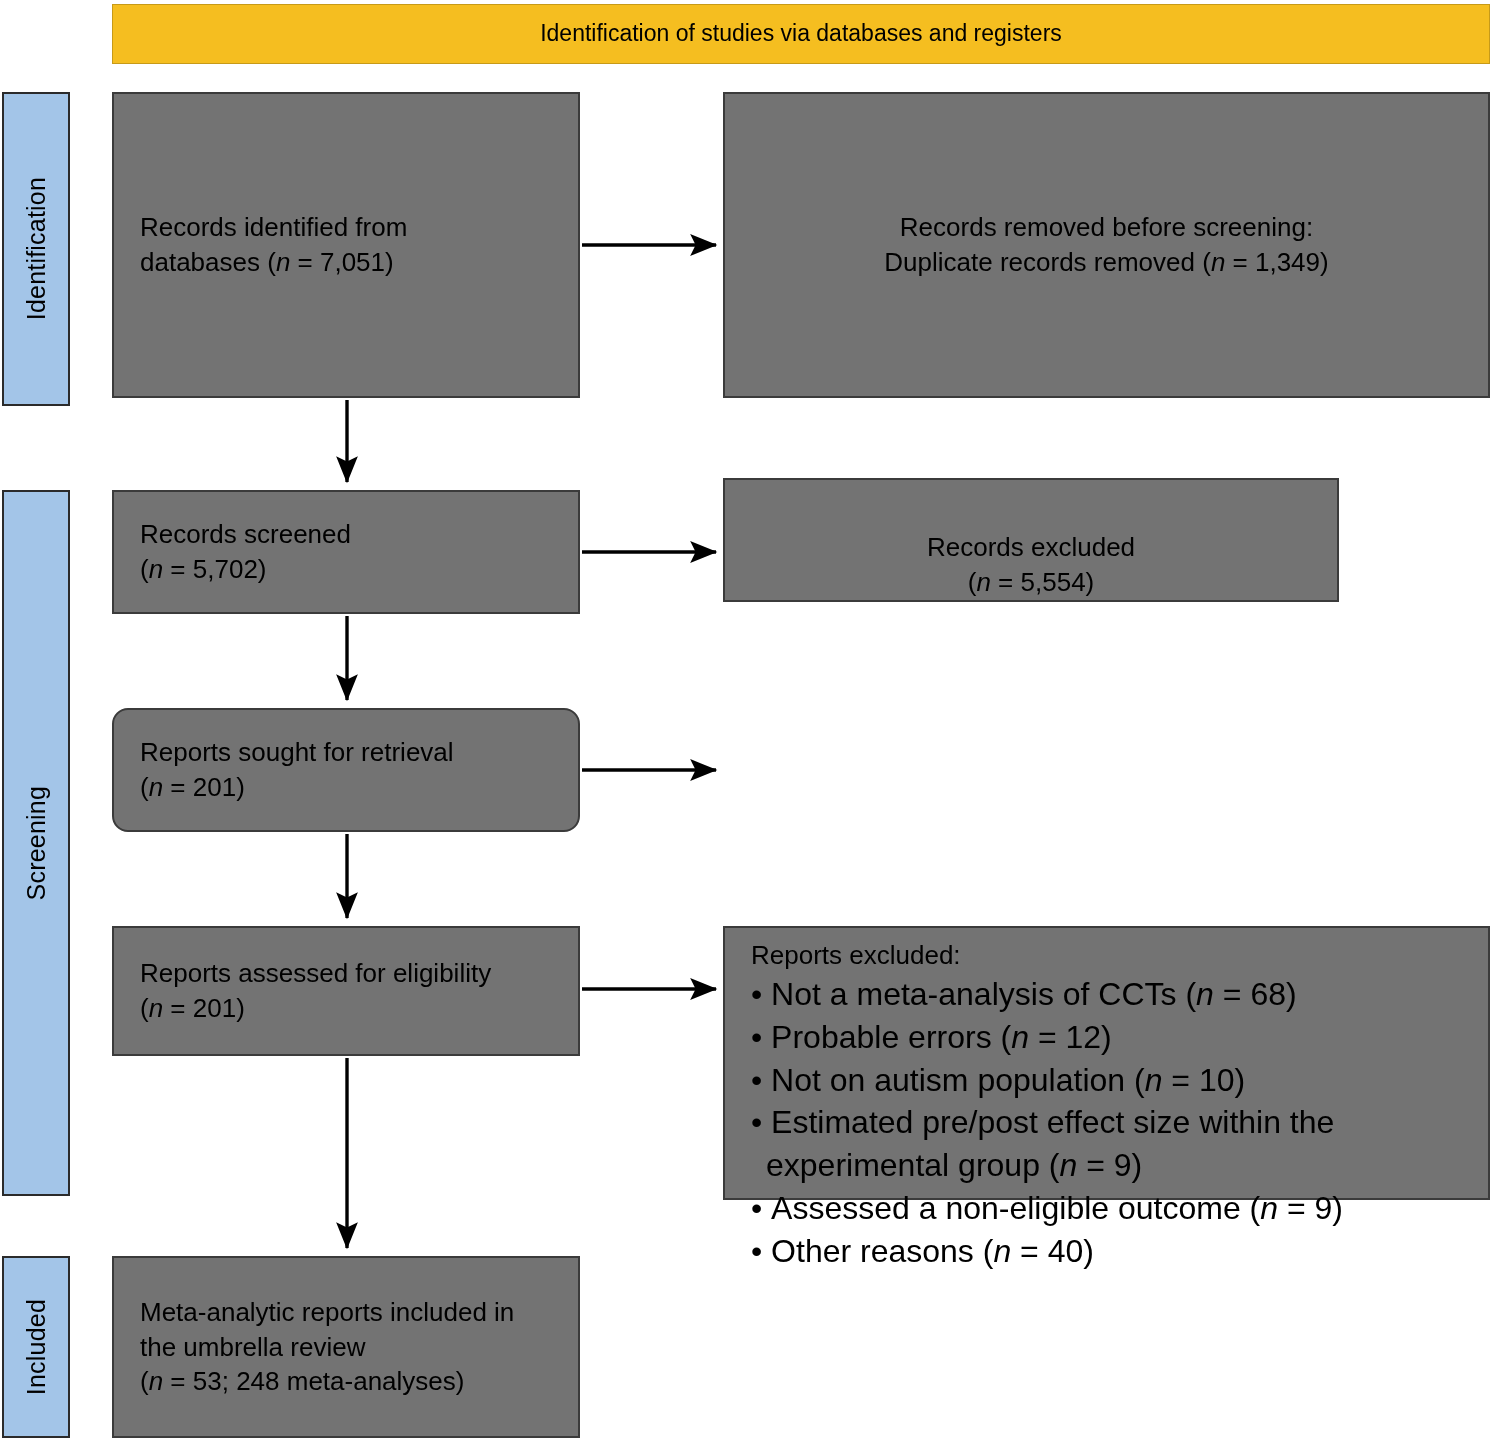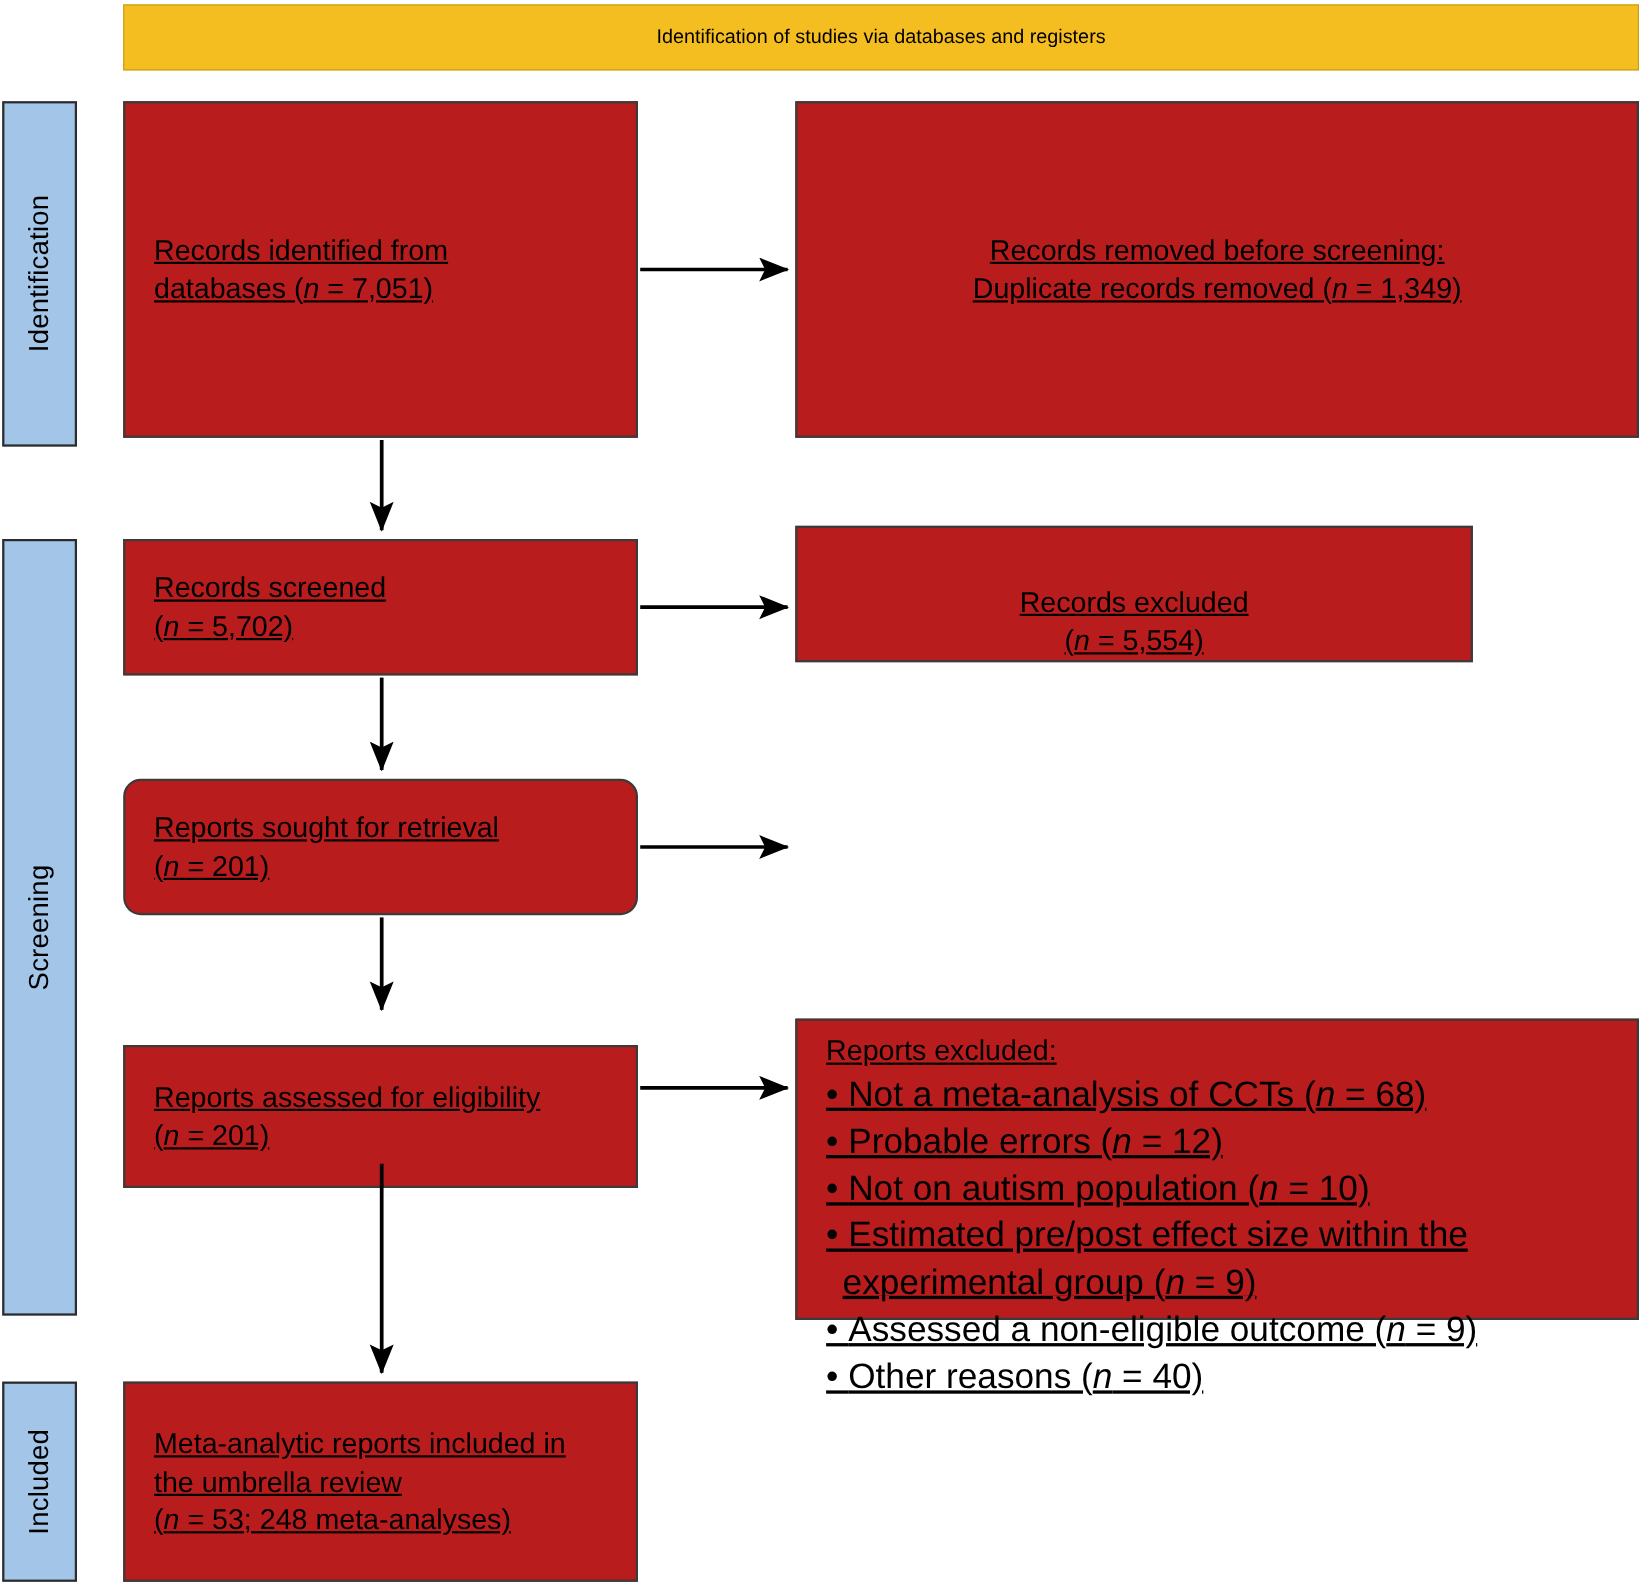--- a/index.html
+++ b/index.html
@@ -27,21 +27,21 @@
     width: 1378px;
     height: 60px;
     background: #F5BE20;
     border: 1.5px solid #C79A18;
     box-sizing: border-box;
     display: flex;
     align-items: center;
     justify-content: center;
   }
   .banner-text {
-    font-size: 18px;
+    font-size: 23px;
     line-height: 1.2;
     color: #000;
     text-align: right;
   }
 
   
   .stage-bar {
     position: absolute;
     left: 2px;
     width: 68px;
@@ -59,43 +59,42 @@
     letter-spacing: 0.2px;
     white-space: nowrap;
   }
   #stage-identification { top: 92px;  height: 314px; }
   #stage-screening      { top: 490px; height: 706px; }
   #stage-included       { top: 1256px; height: 182px; }
 
   
   .pbox {
     position: absolute;
-    background: #b91c1c;
+    background: #737373;
     border: 2px solid #3b3b3b;
     box-sizing: border-box;
     display: flex;
     align-items: center;
-    text-decoration: underline;
   }
   .pbox .btext {
     font-size: 26px;
     line-height: 1.34;
     padding: 0 14px;
     width: 100%;
     box-sizing: border-box;
   }
   .align-left   { text-align: left; }
   .align-center { text-align: center; }
   .ital { font-style: italic; }
 
   
   #box-identified  { left: 112px; top: 92px;   width: 468px; height: 306px; }
   #box-screened    { left: 112px; top: 490px;  width: 468px; height: 124px; }
   #box-sought      { left: 112px; top: 708px;  width: 468px; height: 124px; border-radius: 16px; }
-  #box-assessed    { left: 112px; top: 950px;  width: 468px; height: 130px; }
+  #box-assessed    { left: 112px; top: 926px;  width: 468px; height: 130px; }
   #box-included    { left: 112px; top: 1256px; width: 468px; height: 182px; }
 
   
   #box-removed     { left: 723px; top: 92px;   width: 767px; height: 306px; }
   #box-excluded-r  { left: 723px; top: 478px;  width: 616px; height: 124px; align-items: flex-end; }
   #box-notretr     { left: 723px; top: 708px;  width: 767px; height: 124px; }
   #box-rexcluded   { left: 723px; top: 926px;  width: 767px; height: 274px; align-items: flex-start; }
   #box-rexcluded .btext { padding-top: 10px; }
 
   

